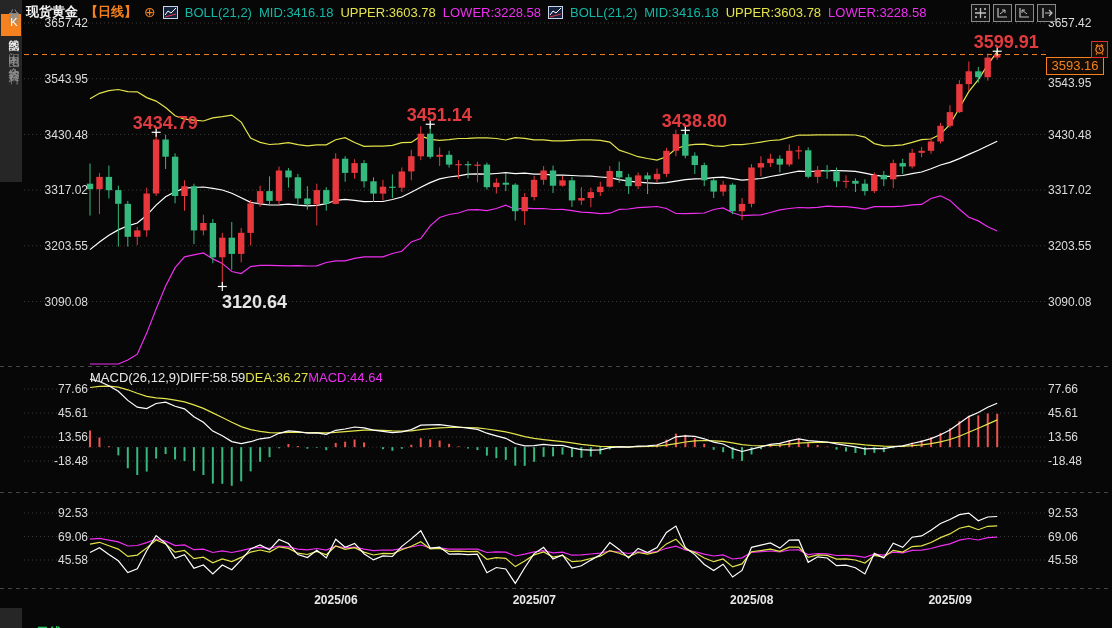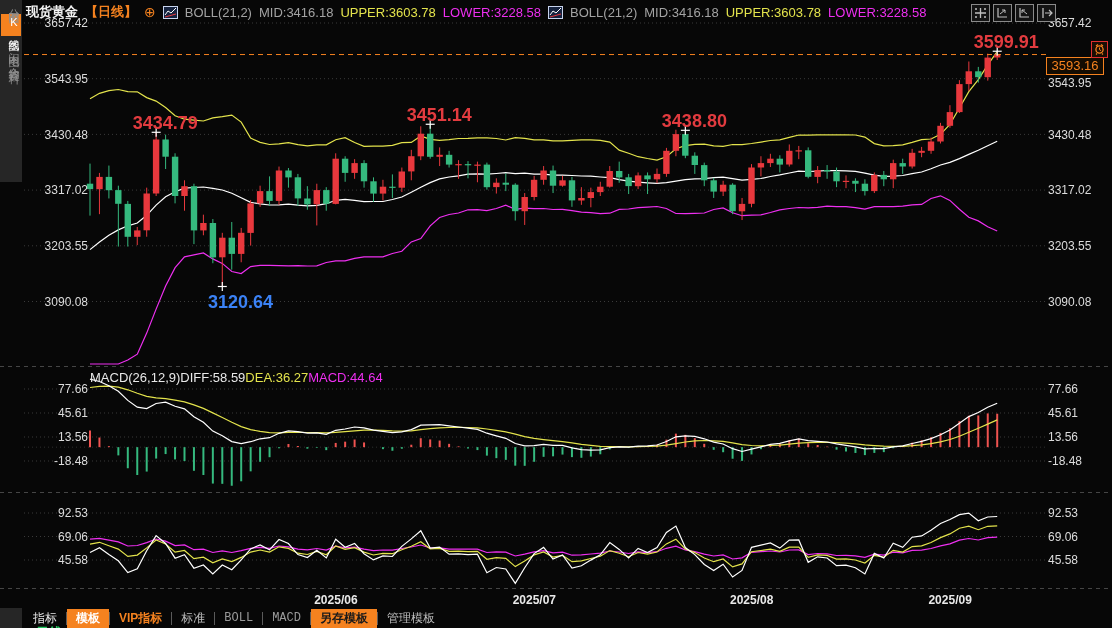--- a/index.html
+++ b/index.html
@@ -11,21 +11,21 @@
   #sidebar{position:absolute;left:0;top:0;width:22px;height:182px;background:#262626;z-index:3;}
   .side-tab{writing-mode:vertical-rl;text-orientation:upright;width:20px;margin:0 auto 8px auto;
     font-size:11px;color:#909090;letter-spacing:2px;text-align:center;cursor:pointer;}
   .side-tab.active{background:#f5821f;color:#ffffff;padding:2px 0;}
   #sidebar-bottom-corner{position:absolute;left:0;top:608px;width:22px;height:20px;background:#262626;z-index:3;}
   
   #header{position:absolute;left:26px;top:3px;height:18px;display:flex;align-items:center;gap:7px;z-index:2;font-size:13px;}
   .h-symbol{color:#f2f2f2;font-weight:bold;}
   .h-period{color:#f5821f;font-weight:bold;}
   .h-add{color:#f5821f;font-size:14px;cursor:pointer;}
-  .h-name,.h-mid{color:#a3a3a3;}
+  .h-name,.h-mid{color:#14b8a6;}
   .h-upper{color:#e3e34c;}
   .h-lower{color:#ee2ff0;}
   .mini-icon{width:15px;height:13px;display:inline-block;}
   #header-tools{position:absolute;right:56px;top:4px;display:flex;gap:3px;z-index:4;}
   .tool-btn{width:17px;height:16px;border:1px solid #8a8a8a;background:#141414;display:flex;
     align-items:center;justify-content:center;cursor:pointer;}
   
   .axis-label{font-size:12px;color:#dcdcdc;}
   .lax{left:30px;width:58px;text-align:right;}
   .rax{left:1048px;text-align:left;}
@@ -472,21 +472,21 @@
   <div id="alarm-btn">
     <svg width="11" height="11">
         <path d="M2 2l2-1.5M9 2L7 0.5" stroke="#f5821f" stroke-width="1.2" fill="none"></path>
         <circle cx="5.5" cy="5.5" r="3.6" fill="none" stroke="#f5821f" stroke-width="1.3"></circle>
         <path d="M5.5 3.5v2.2l1.6 1" stroke="#f5821f" stroke-width="1" fill="none"></path>
         <path d="M3 9.5l-1 1M8 9.5l1 1" stroke="#f5821f" stroke-width="1.1"></path>
       </svg>
   </div>
 
   <div class="annotation" id="ann0" style="color: rgb(226, 59, 63); left: 132.65px; top: 113.289px;">3434.79</div>
-  <div class="annotation" id="ann1" style="color: #3b82f6; left: 208px; top: 291.505px;">3120.64</div>
+  <div class="annotation" id="ann1" style="color: #e5e5e5; left: 222px; top: 291.505px;">3120.64</div>
   <div class="annotation" id="ann2" style="color: rgb(226, 59, 63); left: 406.7px; top: 105.263px;">3451.14</div>
   <div class="annotation" id="ann3" style="color: rgb(226, 59, 63); left: 661.85px; top: 111.321px;">3438.80</div>
   <div class="annotation" id="ann4" style="color: rgb(226, 59, 63); left: 973.7px; top: 32.2317px;">3599.91</div>
 
   <div class="panel-title" style="top:370px">
     <span class="pt-white">MACD(26,12,9)</span>
     <span class="pt-white">DIFF:58.59</span>
     <span class="pt-yellow">DEA:36.27</span>
     <span class="pt-magenta">MACD:44.64</span>
   </div>
@@ -509,30 +509,13 @@
   <div id="period-btn">
     <span>日线</span>
     <span style="font-size:10px">▲</span>
   </div>
   <span class="date-label" style="left: 314.2px;">2025/06</span>
   <span class="date-label" style="left: 512.65px;">2025/07</span>
   <span class="date-label" style="left: 730px;">2025/08</span>
   <span class="date-label" style="left: 928.45px;">2025/09</span>
 
 
-  <div id="toolbar">
-    <span class="tb-item">指标</span>
-    <span class="tb-sep"></span>
-    <span class="tb-item active-orange">模板</span>
-    <span class="tb-sep"></span>
-    <span class="tb-item orange-text">VIP指标</span>
-    <span class="tb-sep"></span>
-    <span class="tb-item plain2">标准</span>
-    <span class="tb-sep"></span>
-    <span class="tb-item dim">BOLL</span>
-    <span class="tb-sep"></span>
-    <span class="tb-item dim">MACD</span>
-    <span class="tb-sep"></span>
-    <span class="tb-item active-orange-dark">另存模板</span>
-    <span class="tb-sep"></span>
-    <span class="tb-item plain2">管理模板</span>
-  </div>
 </div>
 
 </body></html>

